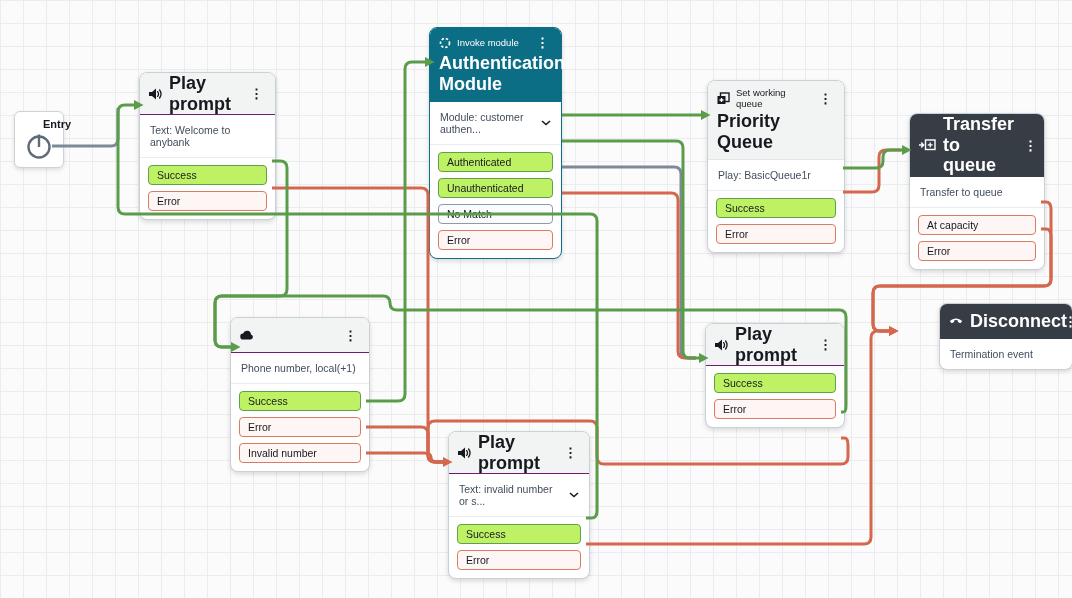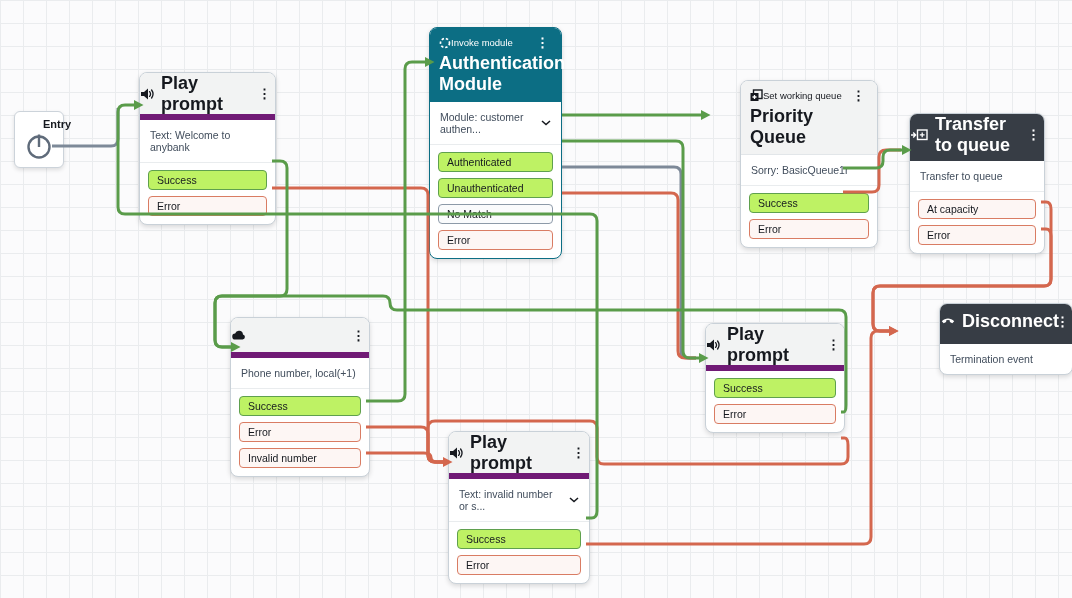--- a/index.html
+++ b/index.html
@@ -9,28 +9,28 @@
     background-color:#fbfbfc;
     background-image:linear-gradient(#eaecee 1px,transparent 1px),
                      linear-gradient(90deg,#eaecee 1px,transparent 1px);
     background-size:23px 23px;
   }
   #wires{position:absolute;left:0;top:0;pointer-events:none;z-index:5;}
   .node{
     position:absolute;background:#fff;border:1px solid #c9d1d8;border-radius:8px;
     box-shadow:0 2px 5px rgba(0,0,0,.14);z-index:2;box-sizing:border-box;
   }
-  .hdr{display:flex;align-items:center;gap:7px;padding:0 1px;
-       border-bottom:6px solid #701a75;border-radius:7px 7px 0 0;min-height:34px;}
+  .hdr{display:flex;align-items:center;gap:7px;padding:0 9px;
+       border-bottom:1px solid #701a75;border-radius:7px 7px 0 0;min-height:34px;}
   .hdr.light{background:#f2f3f3;color:#16191f;}
   .hdr.dark{background:#373d45;color:#fff;border-bottom-color:#373d45;}
   .hdr2{display:block;padding:6px 9px 7px;border-bottom:1px solid #e2e6e9;border-radius:7px 7px 0 0;}
   .hdr2.teal{background:#0c6e84;color:#fff;border-bottom-color:#0c6e84;}
   .hdr2.light{background:#f2f3f3;color:#16191f;}
-  .hdr2 .trow{display:flex;align-items:center;}
+  .hdr2 .trow{display:flex;align-items:center;gap:6px;}
   .tlabel{font-size:9.5px;}
   .title{font-weight:bold;font-size:18px;line-height:1.15;}
   .hdr2 .title{margin-top:2px;}
   .kebab{margin-left:auto;font-weight:bold;font-size:13px;line-height:1;cursor:pointer;
          padding:2px 3px;letter-spacing:0;}
   .brow{display:flex;align-items:center;justify-content:space-between;gap:6px;
         padding:9px 10px;font-size:10.5px;color:#414d5c;border-bottom:1px solid #e9ecee;}
   .brow.nodiv{border-bottom:none;}
   .outs{padding:7px 0 2px;}
   .out{height:18px;border:1.5px solid;border-radius:4px;margin:0 8px 6px;
@@ -107,37 +107,37 @@
               <span>Unauthenticated</span>
             </div>
         <div class="out neutral">
               <span>No Match</span>
             </div>
         <div class="out error">
               <span>Error</span>
             </div>
       </div>
     </div>
-    <div class="node" style="left: 740px; top: 80px; width: 138px;">
+    <div class="node" style="left: 707px; top: 80px; width: 138px;">
       <div class="hdr2 light">
            <div class="trow">
           <span class="icon">
             <svg width="13" height="13" viewBox="0 0 13 13">
               <rect x="3.5" y="1" width="8.5" height="8.5" fill="none" stroke="#16191f" stroke-width="1.4"></rect>
               <rect x="0.5" y="4" width="8" height="8" fill="#16191f"></rect>
               <path d="M4.5 6v4M2.5 8h4" stroke="#fff" stroke-width="1.3"></path>
             </svg>
           </span>
              <span class="tlabel">Set working queue</span>
           <span class="kebab">⋮</span>
            </div>
            <div class="title">Priority Queue</div>
          </div>
       <div class="brow">
-            <span>Sorry: BasicQueue1r</span>
+            <span>Play: BasicQueue1r</span>
       </div>
       <div class="outs">
         <div class="out success">
               <span>Success</span>
             </div>
         <div class="out error">
               <span>Error</span>
             </div>
       </div>
     </div>

